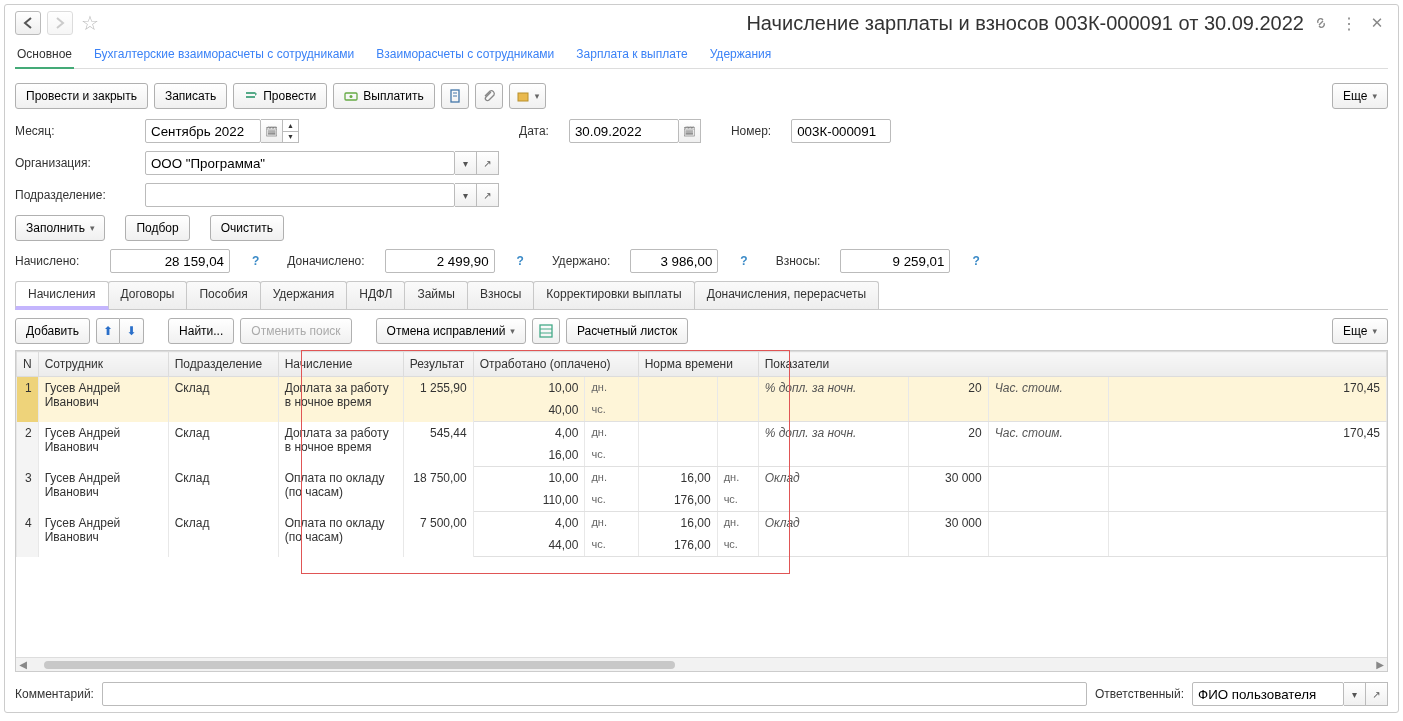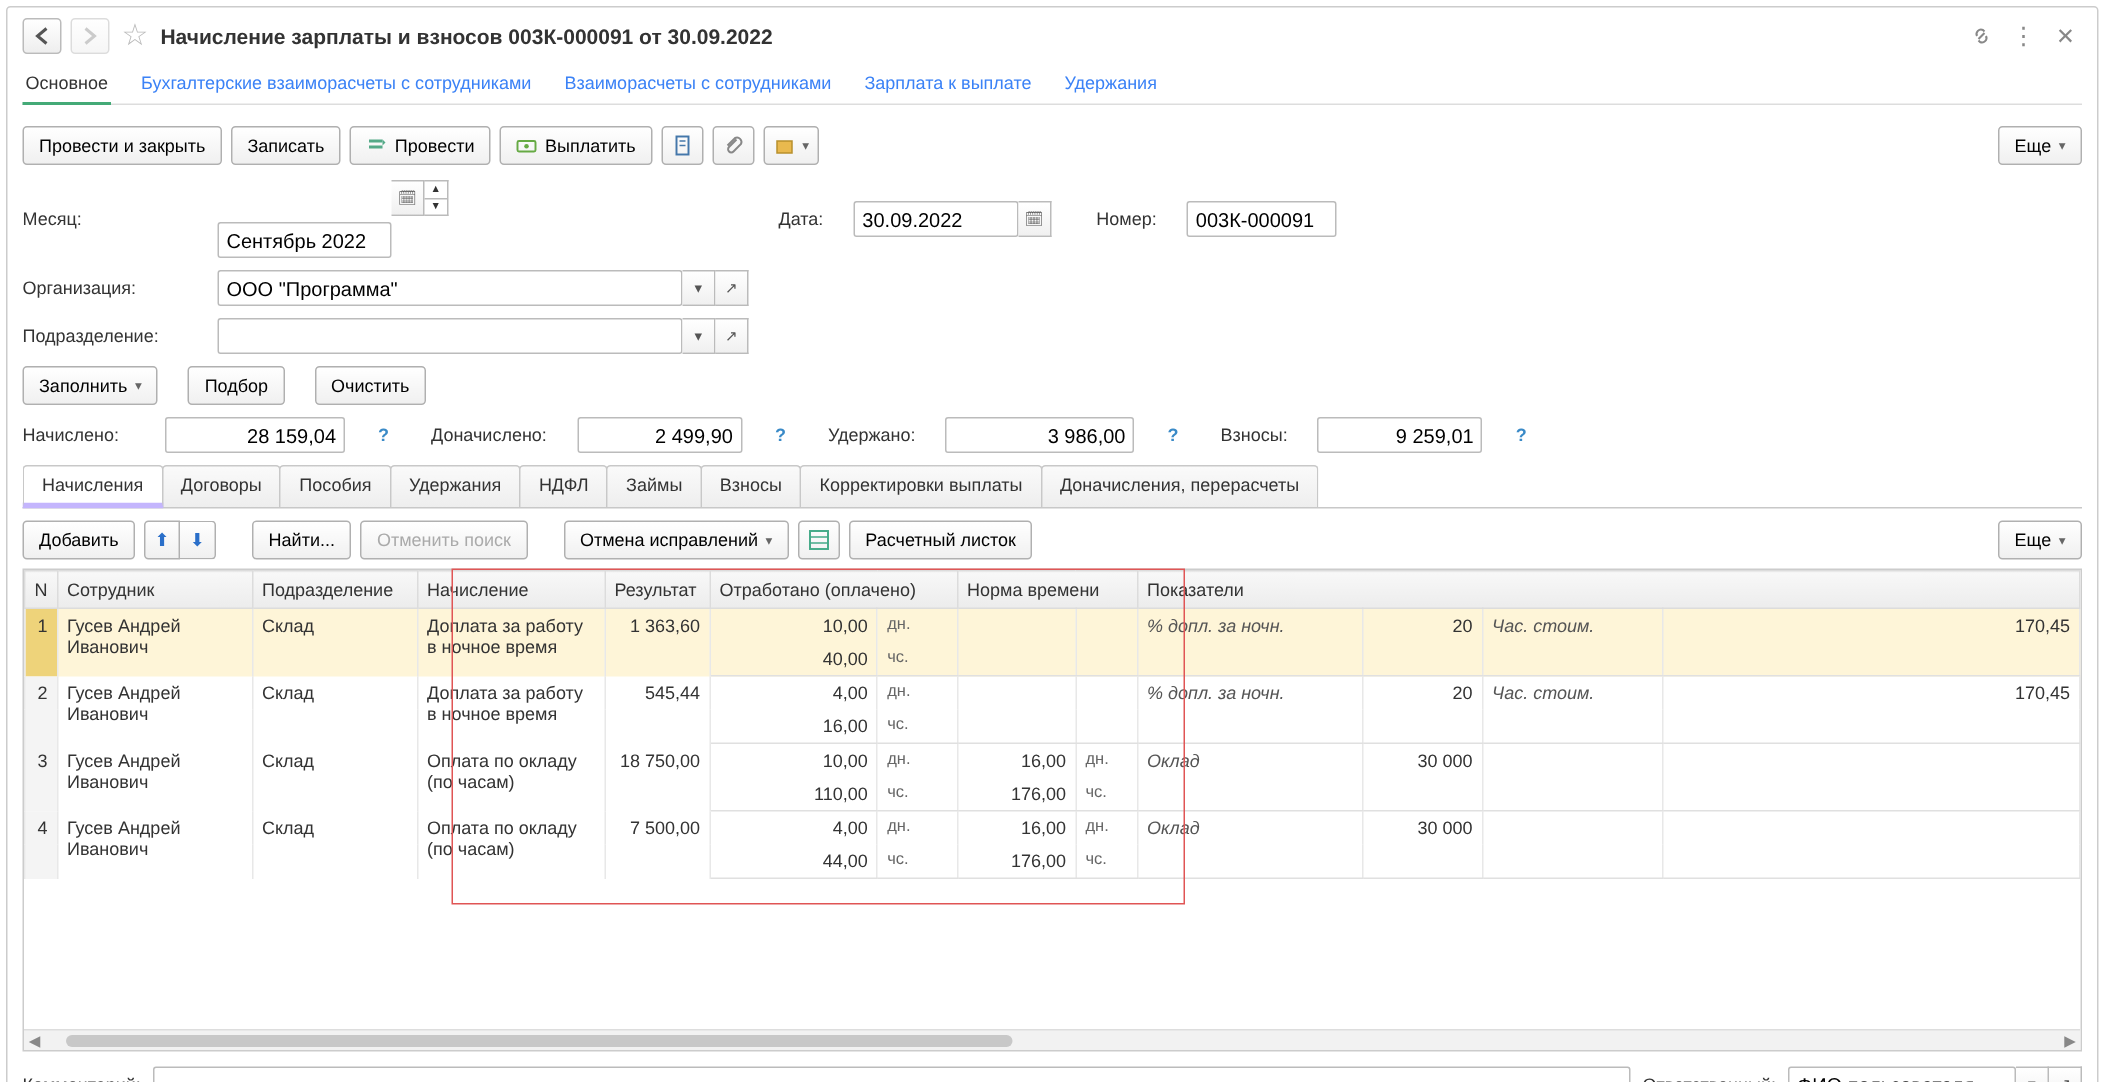--- a/index.html
+++ b/index.html
@@ -1,21 +1,21 @@
 <!DOCTYPE html>
 <html><head>
 <meta charset="utf-8">
 <style>
 * { box-sizing: border-box; margin: 0; padding: 0; }
 body { font-family: Arial, sans-serif; font-size: 12px; color: #333; background: #fff; padding: 4px; }
 .app { width: 1395px; border: 1px solid #ccc; border-radius: 3px; padding: 6px 10px; }
 .titlebar { display: flex; align-items: center; gap: 6px; margin-bottom: 8px; }
 .nav-btn { width: 26px; height: 24px; border: 1px solid #bbb; background: linear-gradient(#fff,#eee); border-radius: 3px; display: inline-flex; align-items: center; justify-content: center; cursor: pointer; color: #666; }
 .star-icon { color: #bbb; font-size: 20px; margin: 0 2px; }
-.page-title { font-size: 14px; font-weight: bold; flex: 1; }
+.page-title { font-size: 20px; font-weight: normal; flex: 1; text-align: right; }
 .ico-btn { width: 22px; height: 22px; display: inline-flex; align-items: center; justify-content: center; border-radius: 3px; color: #888; cursor: pointer; }
 .links { display: flex; gap: 18px; margin: 4px 0 14px; border-bottom: 1px solid #ddd; padding-bottom: 3px; }
 .link { color: #3b82f6; cursor: pointer; padding: 4px 2px; }
 .link.active { color: #333; border-bottom: 2px solid #4a7; padding-bottom: 3px; margin-bottom: -4px; }
 .toolbar { display: flex; gap: 6px; align-items: center; margin-bottom: 10px; }
 .btn { border: 1px solid #b0b0b0; background: linear-gradient(#fff,#f0f0f0); border-radius: 3px; padding: 4px 10px; cursor: pointer; height: 26px; display: inline-flex; align-items: center; gap: 5px; font-size: 12px; }
 .btn.disabled { color: #aaa; cursor: default; }
 .spacer { flex: 1; }
 .form-row { display: flex; align-items: center; gap: 20px; margin-bottom: 8px; }
 .label { min-width: 110px; }
@@ -124,21 +124,21 @@
     <div class="spacer"></div>
     <button class="btn">
         <span>Еще</span> 
         <span style="font-size:9px;color:#666">▾</span>
       </button>
   </div>
 
   <div class="form-row">
     <span class="label">Месяц:</span>
     <span class="input-grp">
-      <input class="input" style="width: 116px; margin-top: 28px;" value="Сентябрь 2022">
+      <input class="input" style="width: 116px;" value="Сентябрь 2022">
       <span class="grp-btn">🗓</span>
       <span style="display:inline-flex;flex-direction:column;border:1px solid #bbb;border-left:0;height:24px;width:16px">
         <span style="flex:1;display:flex;align-items:center;justify-content:center;font-size:7px;cursor:pointer">▲</span>
         <span style="flex:1;display:flex;align-items:center;justify-content:center;font-size:7px;border-top:1px solid #bbb;cursor:pointer">▼</span>
       </span>
     </span>
     <span class="label min-lbl" style="min-width:auto;margin-left:200px">Дата:</span>
     <span class="input-grp">
       <input class="input" style="width: 110px;" value="30.09.2022">
       <span class="grp-btn">🗓</span>
@@ -175,21 +175,21 @@
   </div>
 
   <div class="form-row">
     <span style="min-width:75px">Начислено:</span>
     <input class="input num" style="width: 120px;" value="28 159,04">
     <span class="help">?</span>
     <span>Доначислено:</span>
     <input class="input num" style="width: 110px;" value="2 499,90">
     <span class="help">?</span>
     <span>Удержано:</span>
-    <input class="input num" style="width: 126px;" value="3 986,00">
+    <input class="input num" style="width: 88px;" value="3 986,00">
     <span class="help">?</span>
     <span>Взносы:</span>
     <input class="input num" style="width: 110px;" value="9 259,01">
     <span class="help">?</span>
   </div>
 
   <div class="tabs">
     <div class="tab active">Начисления</div>
     <div class="tab">Договоры</div>
     <div class="tab">Пособия</div>
@@ -242,21 +242,21 @@
             <th colspan="2" style="width:120px">Норма времени</th>
             <th colspan="4">Показатели</th>
           </tr>
         </thead>
         <tbody id="tbody">
             <tr class="sel">
               <td class="n" rowspan="2">1</td>
               <td rowspan="2">Гусев Андрей Иванович</td>
               <td rowspan="2">Склад</td>
               <td rowspan="2">Доплата за работу в ночное время</td>
-              <td rowspan="2" class="num">1 363,60</td>
+              <td rowspan="2" class="num">1 255,90</td>
               <td class="num" style="width:60px">10,00</td>
               <td class="unit" style="width:28px">дн.</td>
               <td class="num" style="width:55px"></td>
               <td class="unit" style="width:28px"></td>
               <td class="ital" style="width:150px">% допл. за ночн.</td>
               <td class="num" style="width:80px">20</td>
               <td class="ital" style="width:120px">Час. стоим.</td>
               <td class="num">170,45</td>
             </tr>
             <tr class="sel sep">

